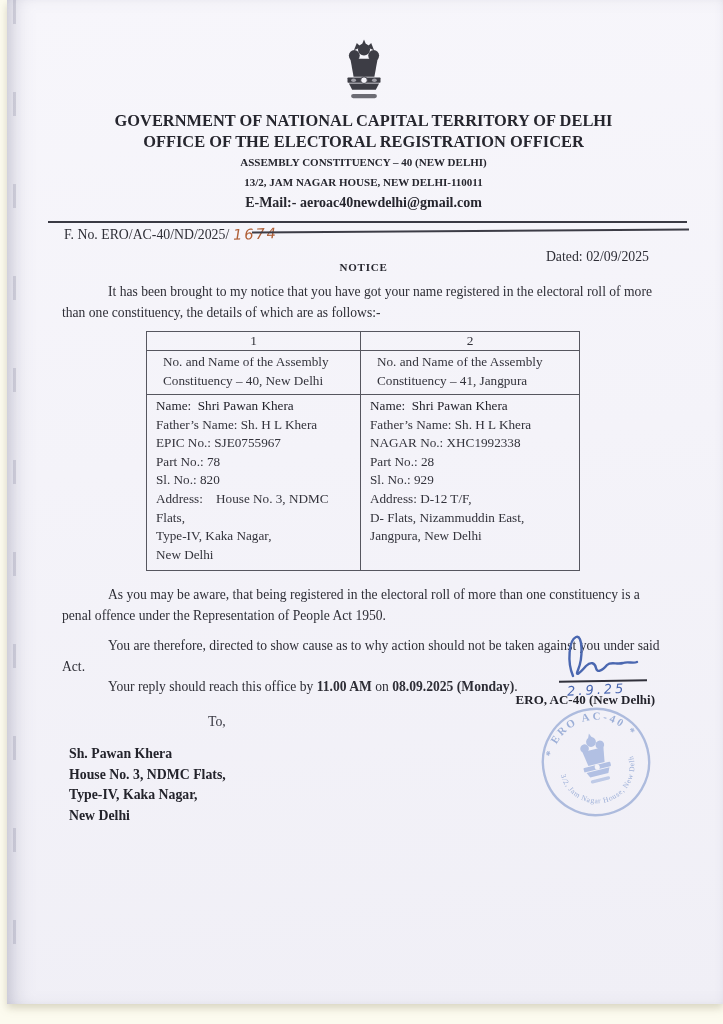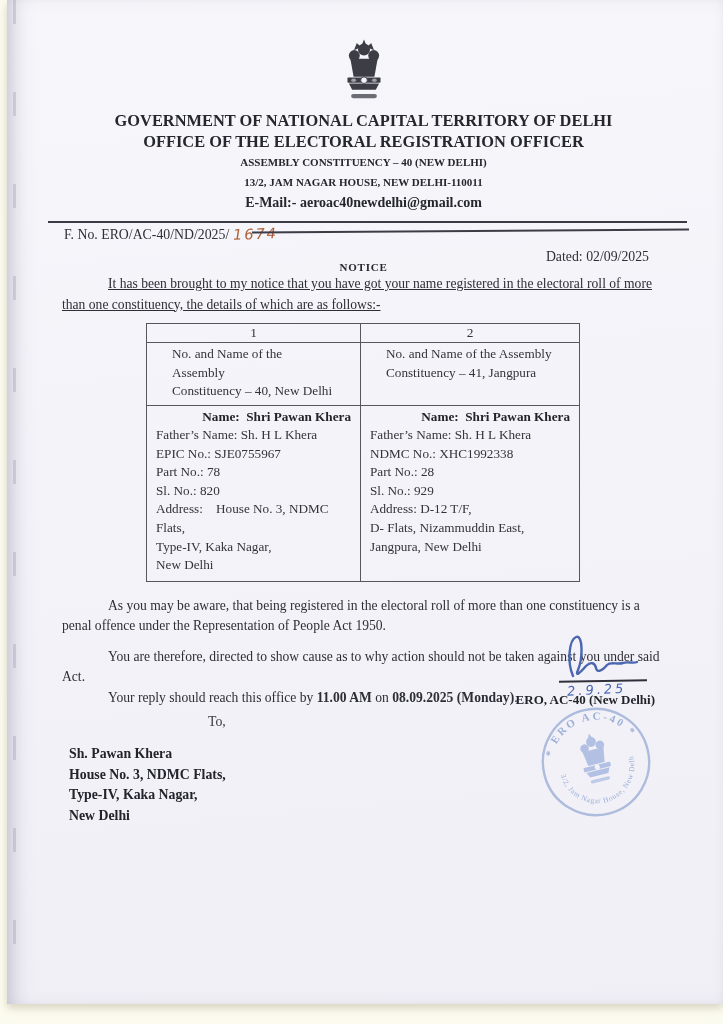--- a/index.html
+++ b/index.html
@@ -34,37 +34,37 @@
     display:inline-block;color:#b06038;font-family:"DejaVu Sans",sans-serif;
     font-style:italic;font-size:14.5px;letter-spacing:2px;transform:rotate(-2deg);
   }
   .rule-partial{position:absolute;left:190px;right:-24px;top:9px;border-top:2px solid #3c3c46;transform:rotate(-.4deg);}
   .dated{position:absolute;right:16px;top:12px;margin-top:16px;}
   .notice-heading{
     margin-top:8px;text-align:center;font-weight:bold;font-size:11px;
     letter-spacing:.8px;color:#26262e;
   }
   .para{font-size:13.6px;line-height:20.5px;text-indent:46px;margin:0;}
-  .para-intro{margin-top:1px;text-decoration:underline;}
+  .para-intro{margin-top:9px;}
   .para-penal{margin-top:14px;}
   .para-cause{margin-top:10px;}
   .para-reply{margin-top:0;}
   .pre{white-space:pre-wrap;}
   table.compare{
     border-collapse:collapse;margin:8px 0 0 84px;table-layout:fixed;
     font-size:13.2px;color:#33333b;
   }
   table.compare td{border:1.6px solid #56565f;vertical-align:top;}
   .col1{width:213px;}
   .col2{width:218px;}
   .num-cell{text-align:center;padding:0 0 1px;line-height:17px;font-size:13.4px;}
-  .const-cell{padding:2px 25px 4px;line-height:18.5px;margin-left:16px;}
+  .const-cell{padding:2px 16px 4px;line-height:18.5px;margin-left:16px;}
   .detail-cell{padding:2px 9px 6px;line-height:18.6px;}
   .cell-line{white-space:pre-wrap;}
-  .name-line{font-weight:bold;color:#23232b;white-space:pre-wrap;text-align:right;}
+  .name-line{font-weight:normal;color:#23232b;white-space:pre-wrap;}
   .sig-cluster{position:absolute;left:552px;top:632px;width:110px;z-index:2;}
   .sig-underline{border-top:2px solid #30303a;width:88px;margin:-8px 0 0 0;transform:rotate(-1deg);}
   .sig-date{
     color:#4a67b0;font-family:"DejaVu Sans",sans-serif;font-style:italic;
     font-size:13px;letter-spacing:3px;margin:-1px 0 0 8px;transform:rotate(-3deg);
   }
   .designation{position:absolute;right:68px;top:692px;font-weight:bold;font-size:13px;color:#23232b;z-index:3;}
   .stamp{position:absolute;left:530px;top:703px;width:118px;height:118px;transform:rotate(-14deg);opacity:.85;z-index:1;}
   .recipient{position:absolute;left:62px;top:714px;font-size:13.8px;z-index:2;}
   .recipient .to{color:#3a3a44;text-align:right;}
@@ -137,21 +137,21 @@
             <div class="cell-line">EPIC No.: SJE0755967</div>
             <div class="cell-line">Part No.: 78</div>
             <div class="cell-line">Sl. No.: 820</div>
             <div class="cell-line">Address:    House No. 3, NDMC Flats,</div>
             <div class="cell-line">Type-IV, Kaka Nagar,</div>
             <div class="cell-line">New Delhi</div>
           </td>
           <td class="detail-cell">
             <div class="name-line">Name:  Shri Pawan Khera</div>
             <div class="cell-line">Father’s Name: Sh. H L Khera</div>
-            <div class="cell-line">NDMC No.: XHC1992338</div>
+            <div class="cell-line">NAGAR No.: XHC1992338</div>
             <div class="cell-line">Part No.: 28</div>
             <div class="cell-line">Sl. No.: 929</div>
             <div class="cell-line">Address: D-12 T/F,</div>
             <div class="cell-line">D- Flats, Nizammuddin East,</div>
             <div class="cell-line">Jangpura, New Delhi</div>
           </td>
         </tr>
       </tbody>
     </table>
 

